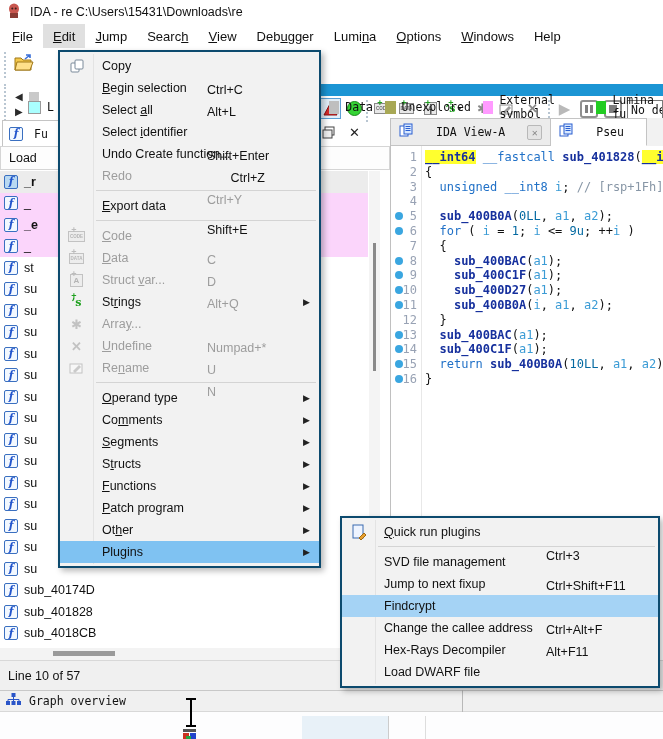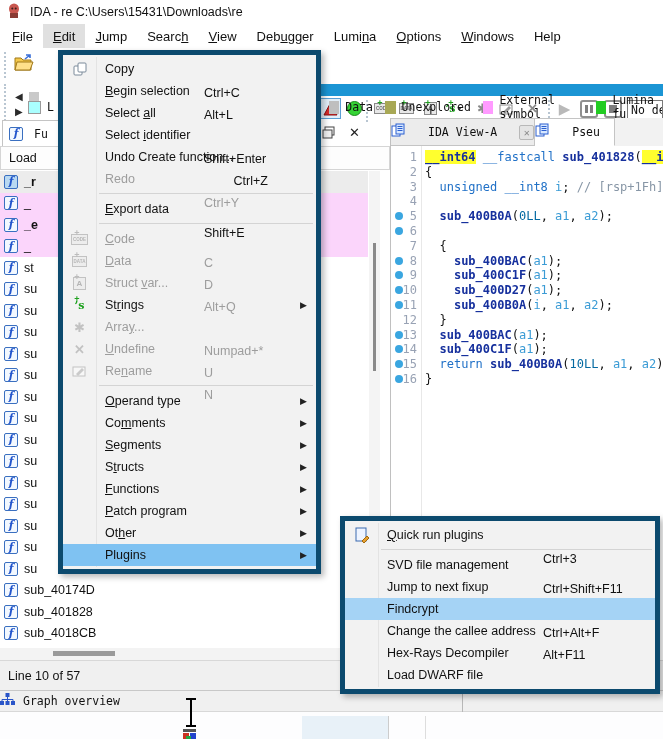--- a/index.html
+++ b/index.html
@@ -53,21 +53,21 @@
   .frow.b .flabel{font-weight:bold;}
   .ficon{flex:0 0 14px;width:14px;height:14px;border:1px solid #3a6fc0;background:#f2f8ff;color:#2255cc;
          font:italic bold 11px "DejaVu Serif",serif;display:flex;align-items:center;justify-content:center;
          margin-right:6px;border-radius:2px;}
   .vscroll{position:absolute;left:369px;top:171px;width:11px;height:477px;background:#f4f4f4;}
   .vthumb{position:absolute;left:4px;top:72px;width:3px;height:128px;background:#8a8a8a;}
   .panel-divider{position:absolute;left:390px;top:118px;width:1px;height:542px;background:#c0c0c0;}
   
   .etabs{position:absolute;left:391px;top:118px;width:272px;height:28px;background:#f2f2f2;display:flex;}
   .etab{display:flex;align-items:center;height:28px;border:1px solid #c4c4c4;border-left:none;
-        background:#ececec;font:11.5px "DejaVu Sans Mono",monospace;padding:0 0;gap:8px;}
+        background:#ececec;font:11.5px "DejaVu Sans Mono",monospace;padding:0 8px;gap:8px;}
   .etab.active{background:#fff;border-bottom:1px solid #fff;}
   .etab .lbl{padding:0 14px;}
   .closebox{width:15px;height:15px;border:1px solid #b8b8b8;background:#e4e4e4;color:#8a8a8a;
             font-size:10px;display:flex;align-items:center;justify-content:center;border-radius:2px;}
   
   .code{position:absolute;left:391px;top:146px;width:272px;height:514px;background:#fff;
         font:12px "DejaVu Sans Mono",monospace;padding-top:4px;overflow:hidden;}
   .code::before{content:"";position:absolute;left:30px;top:0;bottom:0;width:1px;background:#e8e8e8;}
   .cline{position:relative;height:14.8px;line-height:14.8px;white-space:pre;}
   .cdot{position:absolute;left:4px;top:3px;width:8px;height:8px;border-radius:50%;background:#3aa6e0;}
@@ -79,32 +79,32 @@
   .s-num{color:#0369a1;}
   .s-cmt{color:#8796a6;}
   .s-hl{background:#ffff2e;color:#16309d;font-weight:bold;}
   
   .hscroll{position:absolute;left:0;top:648px;width:390px;height:12px;background:#f3f3f3;}
   .hthumb{position:absolute;left:53px;top:3px;width:62px;height:5px;background:#9a9a9a;}
   .statusbar{position:absolute;left:0;top:660px;width:663px;height:30px;background:#f0f0f0;
              border-top:1px solid #d8d8d8;display:flex;align-items:center;padding-left:8px;font-size:12.5px;}
   .gbar{position:absolute;left:0;top:690px;width:663px;height:22px;background:#f0f0f0;
         border-top:1px solid #c8c8c8;border-bottom:1px solid #d8d8d8;display:flex;align-items:center;
-        gap:8px;font:11.5px "DejaVu Sans Mono",monospace;}
+        padding-left:6px;gap:8px;font:11.5px "DejaVu Sans Mono",monospace;}
   .gbar-div{position:absolute;left:462px;top:690px;width:1px;height:22px;background:#b8b8b8;}
   .bstrip{position:absolute;left:0;top:712px;width:663px;height:27px;background:#fdfdfe;}
   .bblue{position:absolute;left:302px;top:716px;width:86px;height:23px;background:#e8f1f8;}
   .bdiv1{position:absolute;left:388px;top:716px;width:1px;height:23px;background:#cccccc;}
   .bdiv2{position:absolute;left:425px;top:716px;width:1px;height:23px;background:#dddddd;}
   
   .ibeam{position:absolute;left:186px;top:698px;width:10px;height:29px;}
   .ibeam i{position:absolute;display:block;background:#000;}
   .drag-ic{position:absolute;left:182px;top:727px;width:15px;height:12px;}
   
-  .menu{position:absolute;background:#f2f2f2;border:5px solid #0c4a6e;box-shadow:3px 3px 6px rgba(0,0,0,.28);
+  .menu{position:absolute;background:#f2f2f2;border:2px solid #0c4a6e;box-shadow:3px 3px 6px rgba(0,0,0,.28);
         padding:3px 0;font-size:12.5px;z-index:40;}
   .menu::before{content:"";position:absolute;left:33px;top:2px;bottom:2px;width:1px;background:#e3e3e3;}
   .menu-item{height:22px;display:flex;align-items:center;position:relative;}
   .menu-item.hl{background:#7fc2f2;}
   .menu-item.hl2{background:#a5d3f5;}
   .menu-item.disabled{color:#9d9d9d;}
   .mi-icon{width:33px;display:flex;align-items:center;justify-content:center;flex:0 0 33px;}
   .mi-label{flex:1;padding-left:9px;white-space:nowrap;}
   .mi-short{width:96px;flex:0 0 96px;white-space:nowrap;margin-top:47px;}
   .mi-arrow{width:16px;flex:0 0 16px;font-size:9px;color:#222;}
@@ -365,21 +365,21 @@
         <span class="lbl">Pseu</span>
       </div>
     </div>
 
   <div class="code" id="code">
       <div class="cline"><span class="lnum">1</span><span class="ctext"><span class="s-hl">__int64</span><span> </span><span class="s-kw">__fastcall</span><span> </span><span class="s-fn">sub_401828</span><span>(</span><span class="s-hl">__in</span></span></div>
       <div class="cline"><span class="lnum">2</span><span class="ctext"><span>{</span></span></div>
       <div class="cline"><span class="lnum">3</span><span class="ctext"><span>  </span><span class="s-kw">unsigned</span><span> </span><span class="s-kw">__int8</span><span> </span><span class="s-arg">i</span><span>; </span><span class="s-cmt">// [rsp+1Fh]</span></span></div>
       <div class="cline"><span class="lnum">4</span><span class="ctext"></span></div>
       <div class="cline"><span class="cdot"></span><span class="lnum">5</span><span class="ctext"><span>  </span><span class="s-fn">sub_400B0A</span><span>(</span><span class="s-num">0LL</span><span>, </span><span class="s-arg">a1</span><span>, </span><span class="s-arg">a2</span><span>);</span></span></div>
-      <div class="cline"><span class="cdot"></span><span class="lnum">6</span></div>
+      <div class="cline"><span class="cdot"></span><span class="lnum">6</span><span class="ctext"><span>  </span><span class="s-kw">for</span><span> ( </span><span class="s-arg">i</span><span> = </span><span class="s-num">1</span><span>; </span><span class="s-arg">i</span><span> &lt;= </span><span class="s-num">9u</span><span>; ++</span><span class="s-arg">i</span><span> )</span></span></div>
       <div class="cline"><span class="lnum">7</span><span class="ctext"><span>  {</span></span></div>
       <div class="cline"><span class="cdot"></span><span class="lnum">8</span><span class="ctext"><span>    </span><span class="s-fn">sub_400BAC</span><span>(</span><span class="s-arg">a1</span><span>);</span></span></div>
       <div class="cline"><span class="cdot"></span><span class="lnum">9</span><span class="ctext"><span>    </span><span class="s-fn">sub_400C1F</span><span>(</span><span class="s-arg">a1</span><span>);</span></span></div>
       <div class="cline"><span class="cdot"></span><span class="lnum">10</span><span class="ctext"><span>    </span><span class="s-fn">sub_400D27</span><span>(</span><span class="s-arg">a1</span><span>);</span></span></div>
       <div class="cline"><span class="cdot"></span><span class="lnum">11</span><span class="ctext"><span>    </span><span class="s-fn">sub_400B0A</span><span>(</span><span class="s-arg">i</span><span>, </span><span class="s-arg">a1</span><span>, </span><span class="s-arg">a2</span><span>);</span></span></div>
       <div class="cline"><span class="lnum">12</span><span class="ctext"><span>  }</span></span></div>
       <div class="cline"><span class="cdot"></span><span class="lnum">13</span><span class="ctext"><span>  </span><span class="s-fn">sub_400BAC</span><span>(</span><span class="s-arg">a1</span><span>);</span></span></div>
       <div class="cline"><span class="cdot"></span><span class="lnum">14</span><span class="ctext"><span>  </span><span class="s-fn">sub_400C1F</span><span>(</span><span class="s-arg">a1</span><span>);</span></span></div>
       <div class="cline"><span class="cdot"></span><span class="lnum">15</span><span class="ctext"><span>  </span><span class="s-kw">return</span><span> </span><span class="s-fn">sub_400B0A</span><span>(</span><span class="s-num">10LL</span><span>, </span><span class="s-arg">a1</span><span>, </span><span class="s-arg">a2</span><span>);</span></span></div>
       <div class="cline"><span class="cdot"></span><span class="lnum">16</span><span class="ctext"><span>}</span></span></div>

